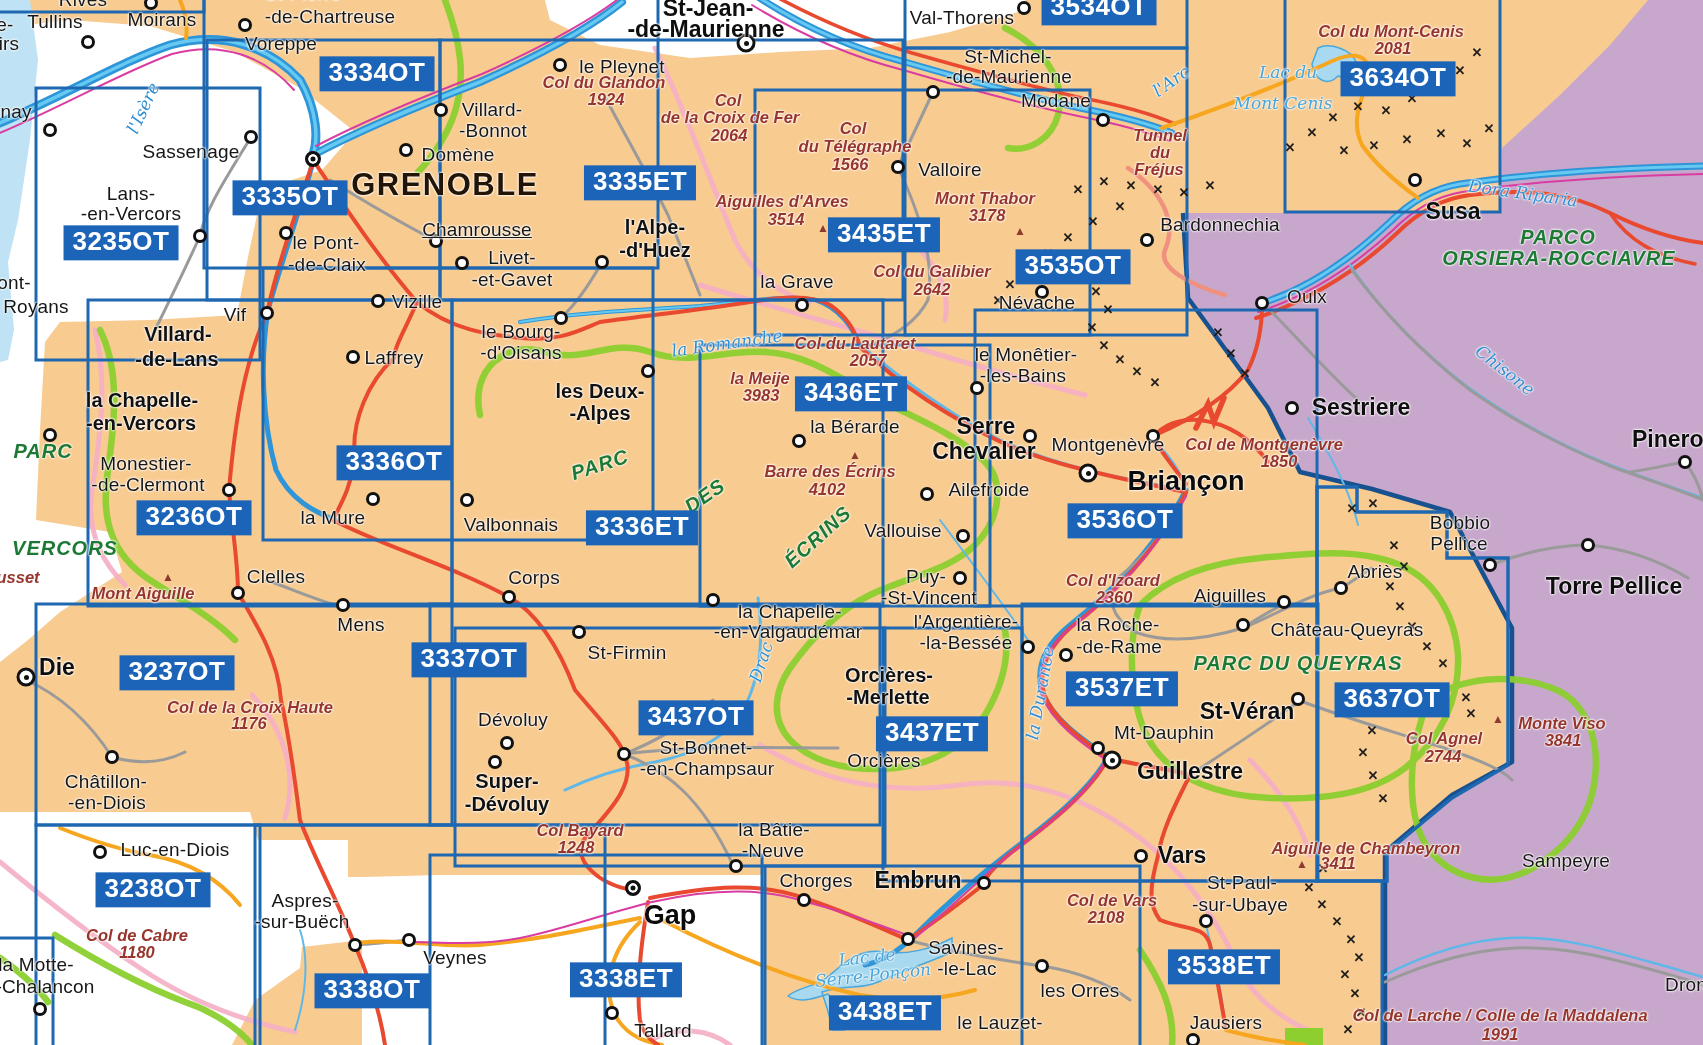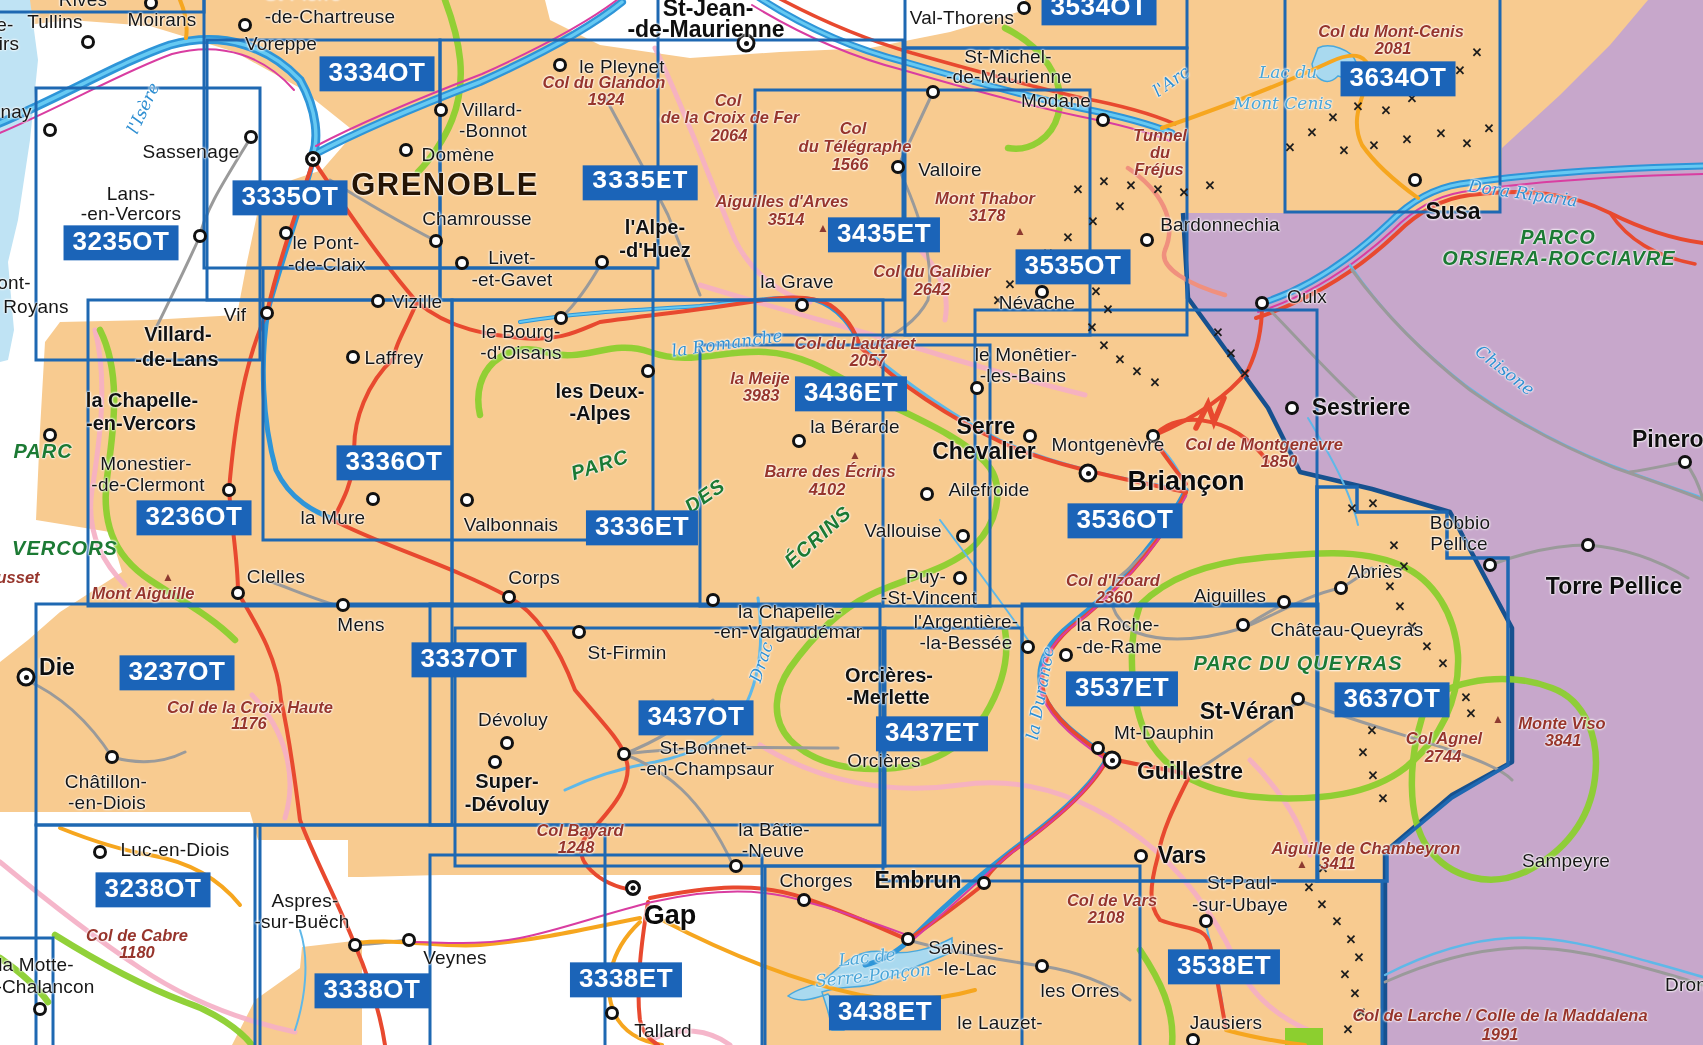--- a/index.html
+++ b/index.html
@@ -180,21 +180,21 @@
     <rect x="765" y="866" width="375" height="190"></rect>
     <rect x="1022" y="881" width="360" height="174"></rect>
     <rect x="-100" y="-250" width="304" height="262"></rect>
     <rect x="-60" y="938" width="113" height="180"></rect>
     <path stroke-width="3.5" d="M1317,487 L1357,487 1357,512 1447,512 1447,558 1508,558 1508,765 1452,798 1387,852 1387,881 1317,881 Z"></path>
   </g>
 </svg>
 <div class="sheet" style="left: 377px; top: 74px;">3334OT</div>
     <div class="sheet" style="left: 290px; top: 198px;">3335OT</div>
     <div class="sheet" style="left: 121px; top: 243px;">3235OT</div>
-    <div class="sheet" style="left: 640px; top: 183px; font-family: Liberation Mono, monospace;">3335ET</div>
+    <div class="sheet" style="left: 640px; top: 183px;">3335ET</div>
     <div class="sheet" style="left: 1099px; top: 8px;">3534OT</div>
     <div class="sheet" style="left: 1398px; top: 79px;">3634OT</div>
     <div class="sheet" style="left: 884px; top: 235px;">3435ET</div>
     <div class="sheet" style="left: 1073px; top: 267px;">3535OT</div>
     <div class="sheet" style="left: 851px; top: 394px;">3436ET</div>
     <div class="sheet" style="left: 394px; top: 463px;">3336OT</div>
     <div class="sheet" style="left: 194px; top: 518px;">3236OT</div>
     <div class="sheet" style="left: 642px; top: 528px;">3336ET</div>
     <div class="sheet" style="left: 1125px; top: 521px;">3536OT</div>
     <div class="sheet" style="left: 177px; top: 673px;">3237OT</div>
@@ -221,21 +221,21 @@
     <div class="lbl t" style="left: 131px; top: 194px;">Lans-</div>
     <div class="lbl t" style="left: 131px; top: 214px;">-en-Vercors</div>
     <div class="lbl huge" style="left: 445px; top: 185px;">GRENOBLE</div>
     <div class="lbl t" style="left: 326px; top: 243px;">le Pont-</div>
     <div class="lbl t" style="left: 327px; top: 265px;">-de-Claix</div>
     <div class="lbl t" style="left: 235px; top: 315px;">Vif</div>
     <div class="lbl t" style="left: 417px; top: 302px;">Vizille</div>
     <div class="lbl t" style="left: 458px; top: 155px;">Domène</div>
     <div class="lbl t" style="left: 492px; top: 110px;">Villard-</div>
     <div class="lbl t" style="left: 493px; top: 131px;">-Bonnot</div>
-    <div class="lbl t" style="left: 477px; top: 219px;">Chamrousse</div>
+    <div class="lbl t" style="left: 477px; top: 230px; text-decoration: underline;">Chamrousse</div>
     <div class="lbl t" style="left: 512px; top: 258px;">Livet-</div>
     <div class="lbl t" style="left: 512px; top: 280px;">-et-Gavet</div>
     <div class="lbl t" style="left: 521px; top: 332px;">le Bourg-</div>
     <div class="lbl t" style="left: 521px; top: 353px;">-d'Oisans</div>
     <div class="lbl t" style="left: 622px; top: 67px;">le Pleynet</div>
     <div class="lbl md" style="left: 708px; top: 8px;">St-Jean-</div>
     <div class="lbl md" style="left: 706px; top: 29px;">-de-Maurienne</div>
     <div class="lbl t" style="left: 1008px; top: 57px;">St-Michel-</div>
     <div class="lbl t" style="left: 1009px; top: 77px;">-de-Maurienne</div>
     <div class="lbl t" style="left: 1056px; top: 101px;">Modane</div>

